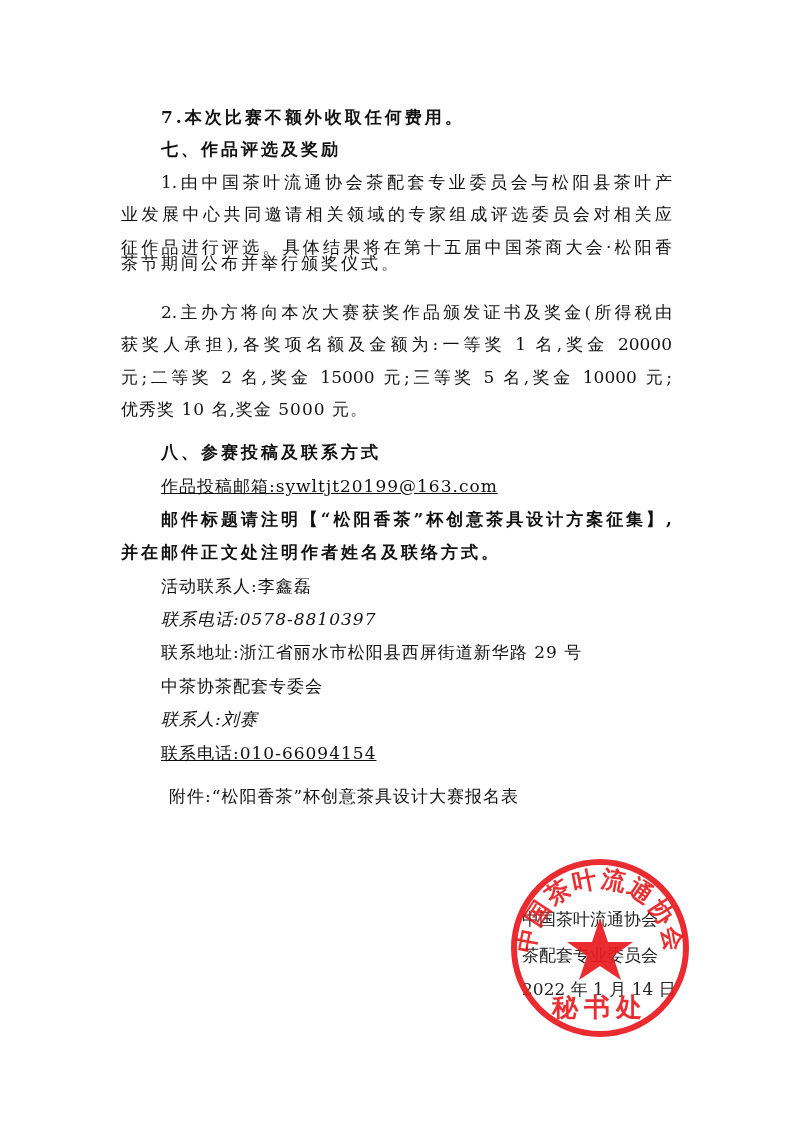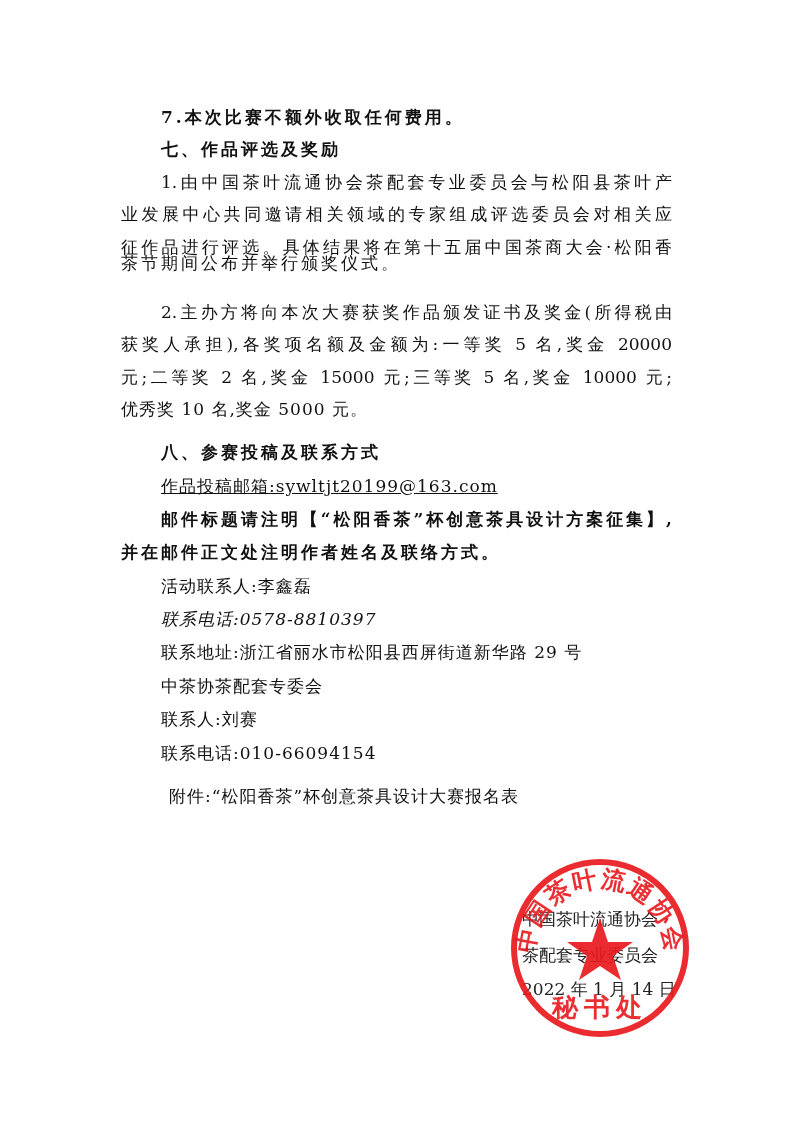--- a/index.html
+++ b/index.html
@@ -36,37 +36,37 @@
     <div class="line indent bold ls" style="top:105px;">7.本次比赛不额外收取任何费用。</div>
 
     <div class="line indent bold ls" style="top:137px;">七、作品评选及奖励</div>
 
     <div class="line indent just" style="top:170px;">1.由中国茶叶流通协会茶配套专业委员会与松阳县茶叶产</div>
     <div class="line just" style="top:202px;">业发展中心共同邀请相关领域的专家组成评选委员会对相关应</div>
     <div class="line just" style="top:235px;">征作品进行评选。具体结果将在第十五届中国茶商大会·松阳香</div>
     <div class="line ls" style="top:251px;">茶节期间公布并举行颁奖仪式。</div>
 
     <div class="line indent just" style="top:300px;">2.主办方将向本次大赛获奖作品颁发证书及奖金(所得税由</div>
-    <div class="line just" style="top:332px;">获奖人承担),各奖项名额及金额为:一等奖 5 名,奖金 20000</div>
+    <div class="line just" style="top:332px;">获奖人承担),各奖项名额及金额为:一等奖 1 名,奖金 20000</div>
     <div class="line just" style="top:365px;">元;二等奖 2 名,奖金 15000 元;三等奖 5 名,奖金 10000 元;</div>
     <div class="line ls2" style="top:397px;">优秀奖 10 名,奖金 5000 元。</div>
 
     <div class="line indent bold ls" style="top:440px;">八、参赛投稿及联系方式</div>
 
     <div class="line indent ls2" style="top:474px;text-decoration:underline;">作品投稿邮箱:sywltjt20199@163.com</div>
 
     <div class="line indent bold just" style="top:507px;">邮件标题请注明【“松阳香茶”杯创意茶具设计方案征集】,</div>
     <div class="line bold ls" style="top:540px;">并在邮件正文处注明作者姓名及联络方式。</div>
 
     <div class="line indent ls2" style="top:574px;">活动联系人:李鑫磊</div>
     <div class="line indent ls2" style="top:607px;font-style:italic;">联系电话:0578-8810397</div>
     <div class="line indent ls2" style="top:640px;">联系地址:浙江省丽水市松阳县西屏街道新华路 29 号</div>
     <div class="line indent ls2" style="top:674px;">中茶协茶配套专委会</div>
-    <div class="line indent ls2" style="top:707px;">联系人:刘赛</div>
-    <div class="line indent ls2" style="top:741px;">联系电话:010-66094154</div>
+    <div class="line indent ls2" style="top:707px;font-style:italic;">联系人:刘赛</div>
+    <div class="line indent ls2" style="top:741px;text-decoration:underline;">联系电话:010-66094154</div>
 
     <div class="line indent ls2" style="top:784px;margin-left:8px;">附件:“松阳香茶”杯创意茶具设计大赛报名表</div>
   </div>
 
   <div class="sig" style="left:522px; top:908px;">中国茶叶流通协会</div>
   <div class="sig" style="left:522px; top:944px;">茶配套专业委员会</div>
   <div class="sig" style="left:522px; top:978px;">2022 年 1 月 14 日</div>
 
   <svg class="stamp" viewBox="0 0 184 184" xmlns="http://www.w3.org/2000/svg">
     <defs>

